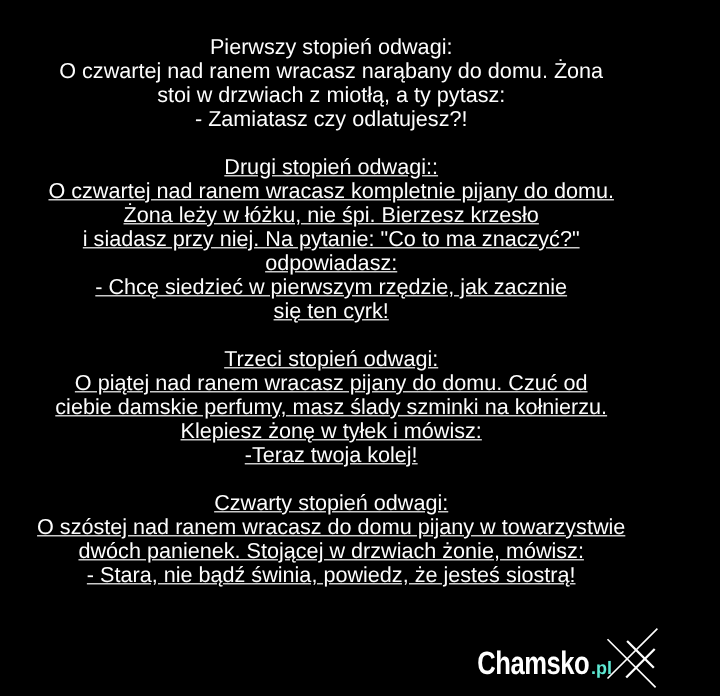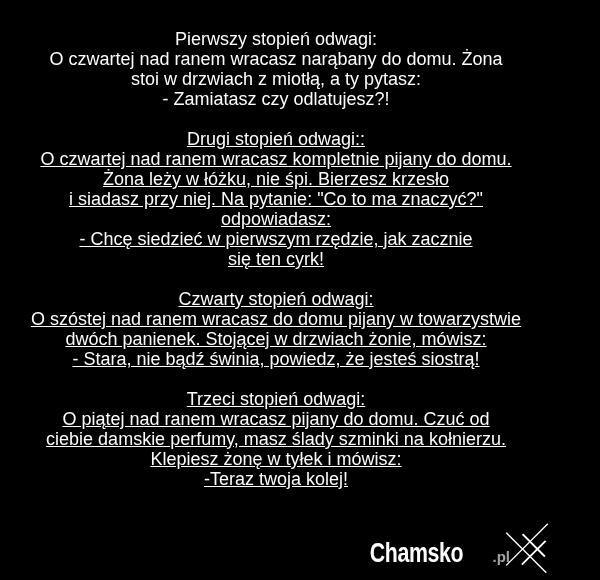--- a/index.html
+++ b/index.html
@@ -37,38 +37,37 @@
     width: 175px;
     height: 70px;
   }
   .logo-row {
     position: absolute;
     right: 42px;
     bottom: 13px;
     display: flex;
     align-items: baseline;
     white-space: nowrap;
-    gap: 28px;
   }
   .brand {
     display: inline-block;
     font-weight: bold;
     font-size: 27px;
     line-height: 1;
     letter-spacing: -0.5px;
     color: #ffffff;
     transform: scaleX(0.79);
     transform-origin: 100% 50%;
   }
   .brand-suffix {
     display: inline-block;
     font-weight: bold;
     font-size: 15px;
     line-height: 1;
-    color: #a3a3a3;
+    color: #5eead4;
     margin-left: 1px;
   }
   .hash-icon {
     position: absolute;
     right: 1px;
     bottom: 1px;
     width: 42px;
     height: 62px;
     overflow: visible;
   }
@@ -83,29 +82,29 @@
 O czwartej nad ranem wracasz narąbany do domu. Żona
 stoi w drzwiach z miotłą, a ty pytasz:
 - Zamiatasz czy odlatujesz?!</div>
     <div class="joke-block">Drugi stopień odwagi::
 O czwartej nad ranem wracasz kompletnie pijany do domu.
 Żona leży w łóżku, nie śpi. Bierzesz krzesło
 i siadasz przy niej. Na pytanie: "Co to ma znaczyć?"
 odpowiadasz:
 - Chcę siedzieć w pierwszym rzędzie, jak zacznie
 się ten cyrk!</div>
-    <div class="joke-block">Czwarty stopień odwagi:
-O szóstej nad ranem wracasz do domu pijany w towarzystwie
-dwóch panienek. Stojącej w drzwiach żonie, mówisz:
-- Stara, nie bądź świnia, powiedz, że jesteś siostrą!</div>
     <div class="joke-block">Trzeci stopień odwagi:
 O piątej nad ranem wracasz pijany do domu. Czuć od
 ciebie damskie perfumy, masz ślady szminki na kołnierzu.
 Klepiesz żonę w tyłek i mówisz:
 -Teraz twoja kolej!</div>
+    <div class="joke-block">Czwarty stopień odwagi:
+O szóstej nad ranem wracasz do domu pijany w towarzystwie
+dwóch panienek. Stojącej w drzwiach żonie, mówisz:
+- Stara, nie bądź świnia, powiedz, że jesteś siostrą!</div>
   </div>
 
   <div class="watermark">
     <div class="logo-row">
       <span class="brand">Chamsko</span>
         <span class="brand-suffix">.pl</span>
     </div>
     <svg class="hash-icon" viewBox="0 0 40 44" fill="none" xmlns="http://www.w3.org/2000/svg">
       <g transform="rotate(45 20 23)" stroke="#ffffff">
         <line x1="15" y1="-6" x2="15" y2="50" stroke-width="1.3"></line>

